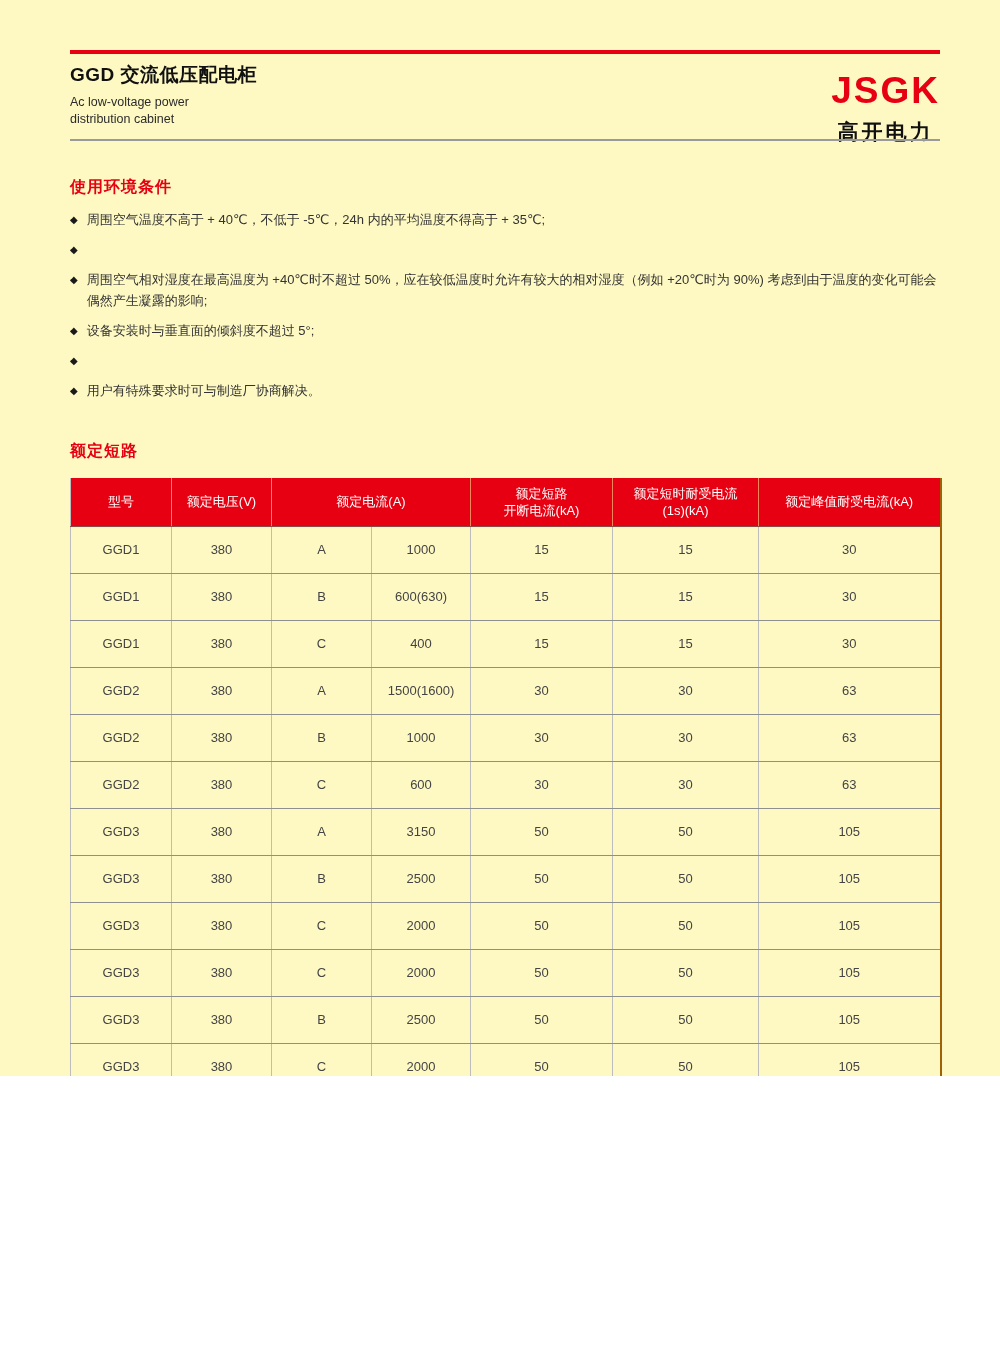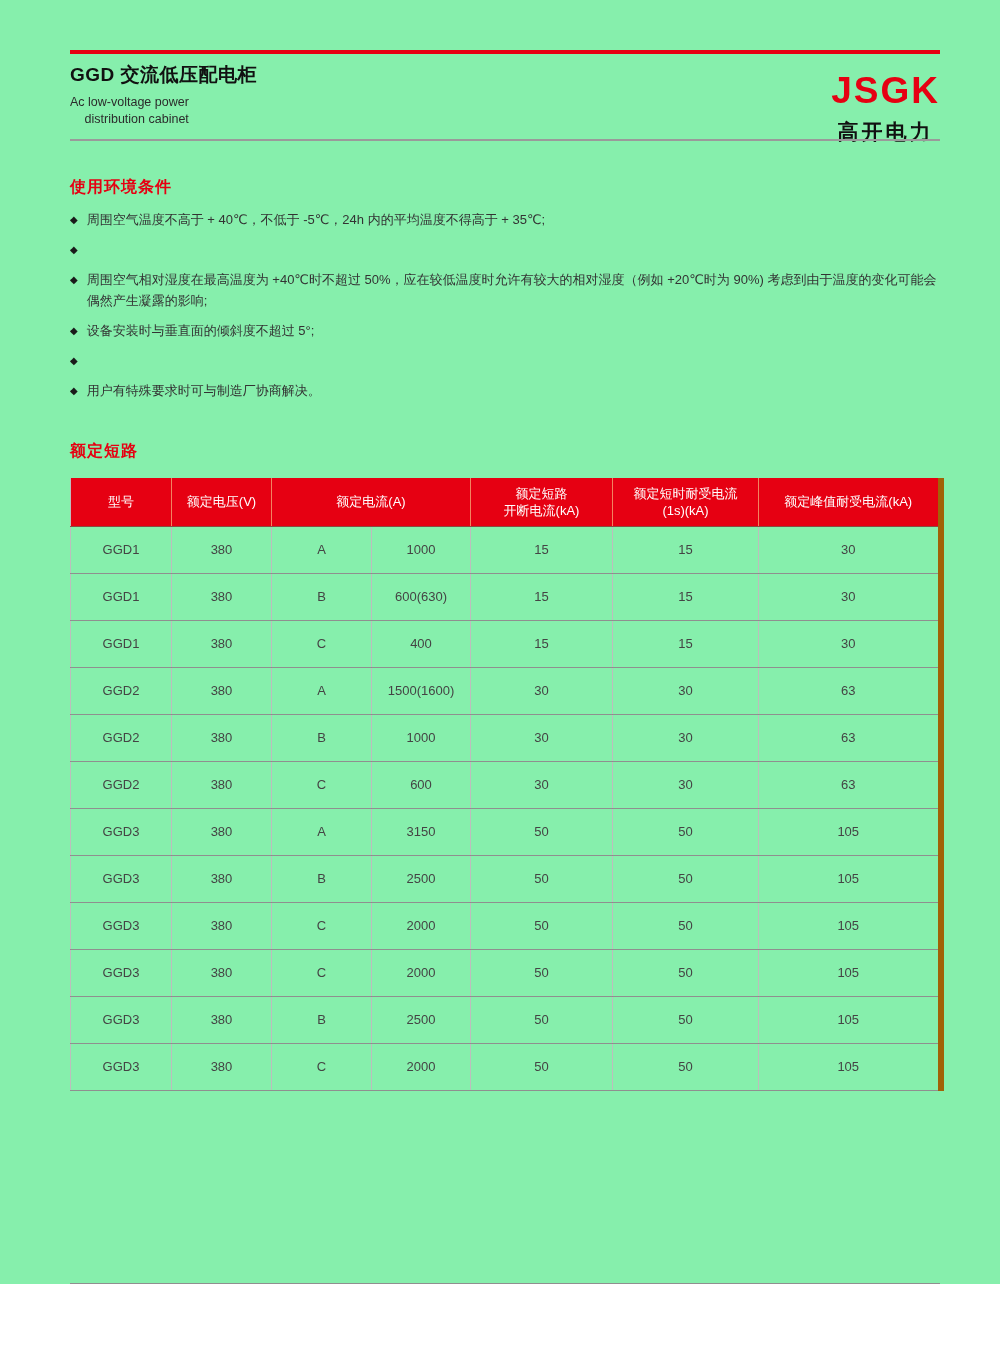--- a/index.html
+++ b/index.html
@@ -1,35 +1,35 @@
 <!DOCTYPE html>
 <html><head>
 <meta charset="utf-8">
 <style>
   * { margin:0; padding:0; box-sizing:border-box; }
   html,body { background:#ffffff; }
   .page {
     position:relative;
-    width:1000px; height:1284px;
-    background:#86efac;
+    width:1000px; height:1076px;
+    background:#fef9c3;
     font-family:"Liberation Sans","DejaVu Sans",sans-serif;
     color:#222;
     overflow:hidden;
   }
   .top-rule {
     position:absolute; left:70px; width:870px; top:50px; height:4px;
     background:#e60012;
   }
   .doc-title {
     position:absolute; left:70px; top:62px;
     font-size:19px; font-weight:bold; color:#111; letter-spacing:0.5px;
   }
   .doc-subtitle {
     position:absolute; left:70px; top:94px;
-    font-size:12.5px; line-height:17px; color:#2b2b2b;text-align:right;
+    font-size:12.5px; line-height:17px; color:#2b2b2b;
   }
   .logo {
     position:absolute; right:60px; top:62px; text-align:center;
   }
   .logo-main {
     font-size:37px; font-weight:bold; color:#e60012;
     letter-spacing:2px; line-height:1;margin-top:10px;
   }
   .logo-sub {
     margin-top:9px; font-size:21px; font-weight:bold; color:#111;
@@ -55,21 +55,21 @@
     margin-bottom:9px;
   }
   .bullet-diamond {
     flex:0 0 auto;
     font-size:10px; line-height:21px; color:#1a1a1a;
   }
   .spec-table {
     position:absolute; left:70px; top:478px; width:870px;
     border-collapse:collapse; table-layout:fixed;
     border-left:1px solid #bdbdbd;
-    border-right:6px solid #a16207;
+    border-right:2px solid #a16207;
     border-bottom:1px solid #8f8f8f;
   }
   .spec-table thead th {
     background:#e60012; color:#ffffff;
     font-size:13px; font-weight:normal; line-height:17px;
     height:48px; text-align:center; vertical-align:middle;
     white-space:pre-line;
     border-right:1px solid #f2845f;
     border-bottom:1px solid #8a4a42;
   }

